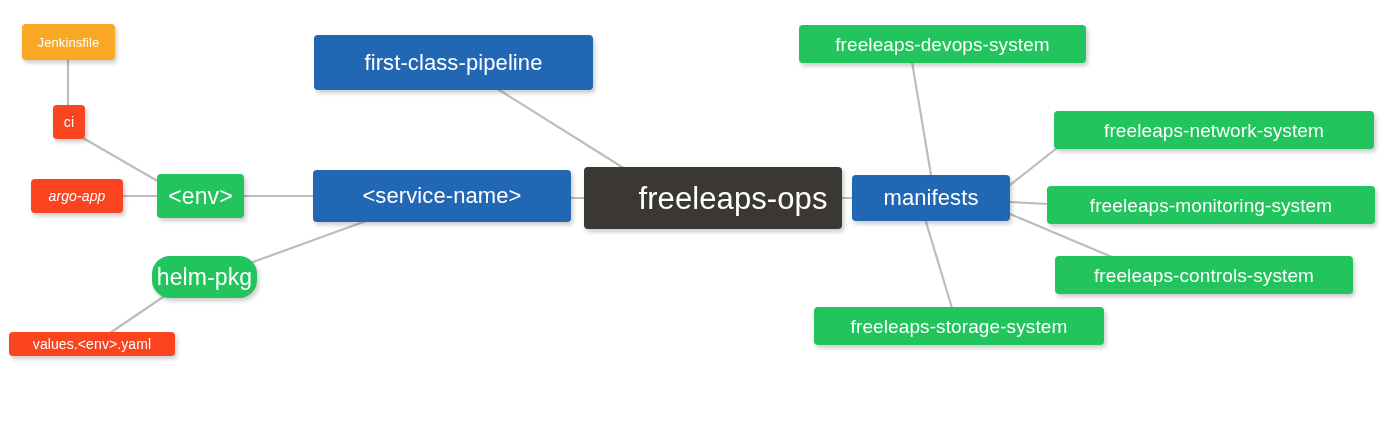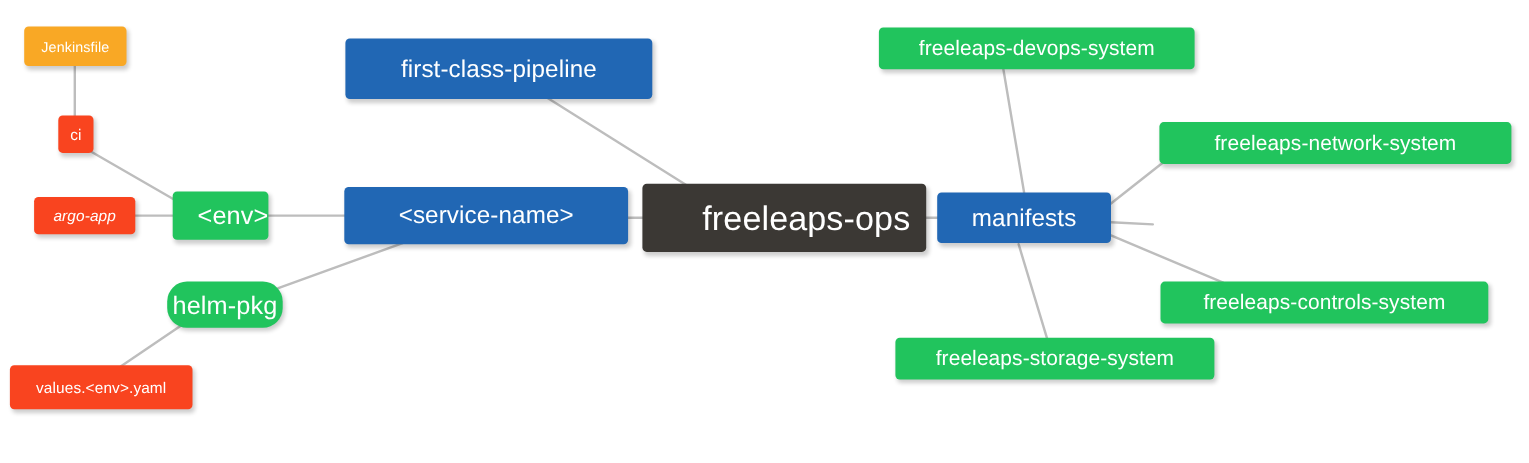--- a/index.html
+++ b/index.html
@@ -97,25 +97,25 @@
   </div>
 
   <div class="node c-red t-small" style="left:53px;  top:105px; width:32px;  height:34px;">
     <span class="label">ci</span>
   </div>
 
   <div class="node c-red t-small" style="left:31px;  top:179px; width:92px;  height:34px;font-style:italic;">
     <span class="label">argo-app</span>
   </div>
 
-  <div class="node c-red t-small" style="left:9px;   top:332px; width:166px; height:40px;">
+  <div class="node c-red t-small" style="left:9px;   top:332px; width:166px; height:24px;">
     <span class="label">values.&lt;env&gt;.yaml</span>
   </div>
 
-  <div class="node c-green t-mid" style="left:157px; top:174px; width:87px;  height:44px;justify-content:flex-end;">
+  <div class="node c-green t-mid" style="left:157px; top:174px; width:87px;  height:44px;">
     <span class="label">&lt;env&gt;</span>
   </div>
 
   <div class="node c-green t-mid" style="left:152px; top:256px; width:105px; height:42px;border-radius:18px;">
     <span class="label">helm-pkg</span>
   </div>
 
   <div class="node c-blue t-major" style="left:314px; top:35px;  width:279px; height:55px;">
     <span class="label">first-class-pipeline</span>
   </div>
@@ -133,20 +133,23 @@
   </div>
 
   <div class="node c-green t-leaf" style="left:799px;  top:25px;  width:287px; height:38px;">
     <span class="label">freeleaps-devops-system</span>
   </div>
 
   <div class="node c-green t-leaf" style="left:1054px; top:111px; width:320px; height:38px;">
     <span class="label">freeleaps-network-system</span>
   </div>
 
+  <div class="node c-green t-leaf" style="left:1047px; top:186px; width:328px; height:38px;">
+    <span class="label">freeleaps-monitoring-system</span>
+  </div>
 
   <div class="node c-green t-leaf" style="left:1055px; top:256px; width:298px; height:38px;">
     <span class="label">freeleaps-controls-system</span>
   </div>
 
   <div class="node c-green t-leaf" style="left:814px;  top:307px; width:290px; height:38px;">
     <span class="label">freeleaps-storage-system</span>
   </div>
 
 </div>

